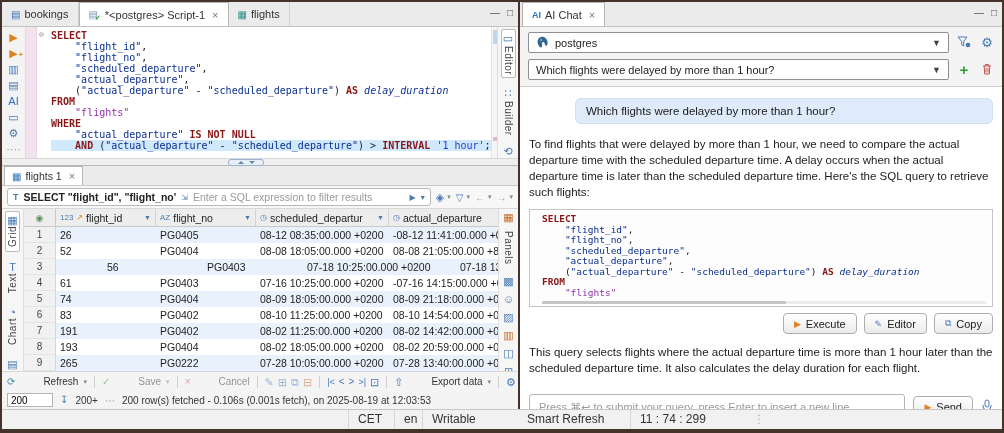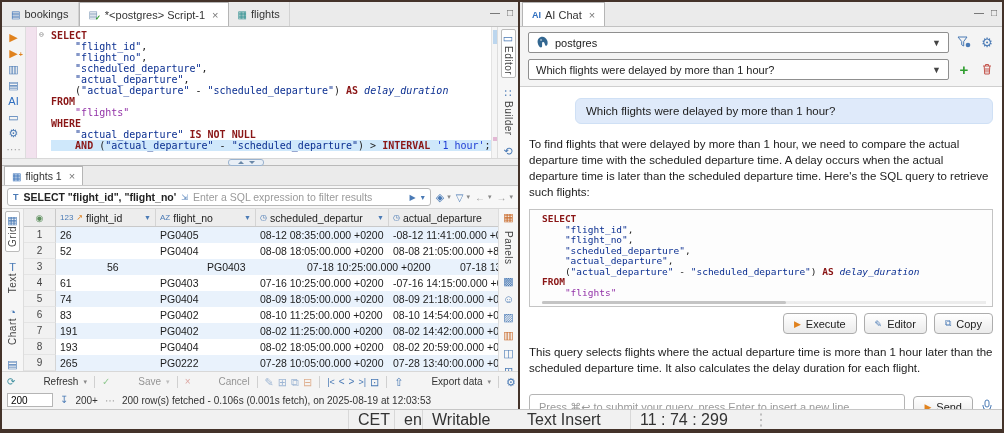--- a/index.html
+++ b/index.html
@@ -133,21 +133,21 @@
   .b-ic{font-size:9px;}
   .b-ic.orange{color:#e0821e;}
   .b-ic.blue{color:#4a7ab5;}
   .chat-input-row{display:flex;align-items:center;gap:8px;margin-top:auto;padding-top:8px;}
   .chat-input{flex:1;height:25px;border:1px solid #b5b5b5;border-radius:3px;padding:0 9px;font-size:11px;
               color:#333;font-family:"Liberation Sans",sans-serif;outline:none;min-width:0;}
   .chat-input::placeholder{color:#9a9a9a;}
 
   
   .statusbar{height:20px;position:relative;background:#f1f1f1;border-top:1px solid #c6c6c6;
-             font-size:16px;color:#333;flex:none;}
+             font-size:12px;color:#333;flex:none;}
   .sb{position:absolute;top:0;height:19px;line-height:19px;padding:0 9px;border-left:1px solid #d8d8d8;}
   .sb.noline{border-left:none;}
 </style>
 </head>
 <body>
 
 <div class="app">
   <div class="main">
 
     <div class="left">
@@ -520,17 +520,17 @@
           </span>
         </div>
       </div>
     </div>
   </div>
 
   <div class="statusbar">
     <span class="sb" style="left:346px">CET</span>
     <span class="sb" style="left:392px">en</span>
     <span class="sb" style="left:420px">Writable</span>
-    <span class="sb noline" style="left:516px">Text Insert</span>
+    <span class="sb noline" style="left:516px">Smart Refresh</span>
     <span class="sb" style="left:628px">11 : 74 : 299</span>
     <span class="sb noline" style="left:742px;color:#b5b5b5">⋮</span>
   </div>
 </div>
 
 </body></html>

